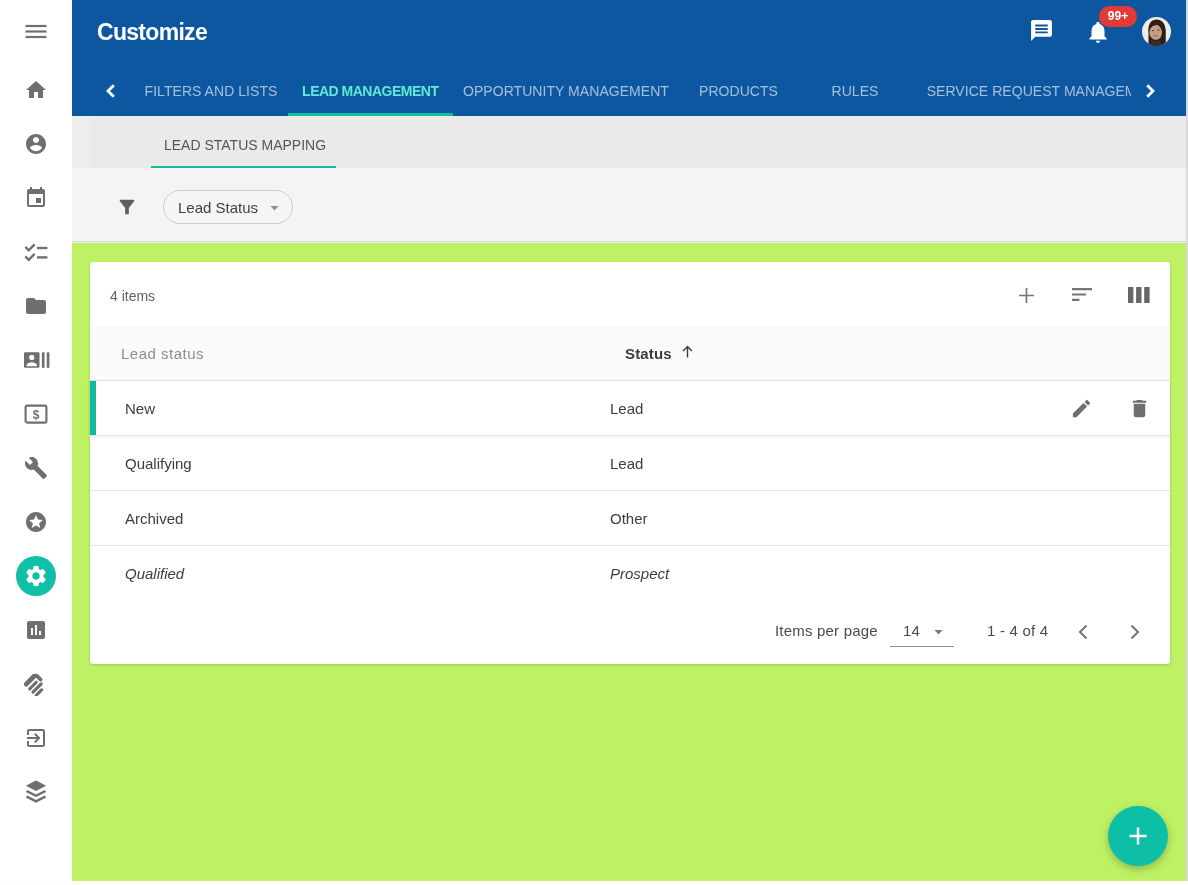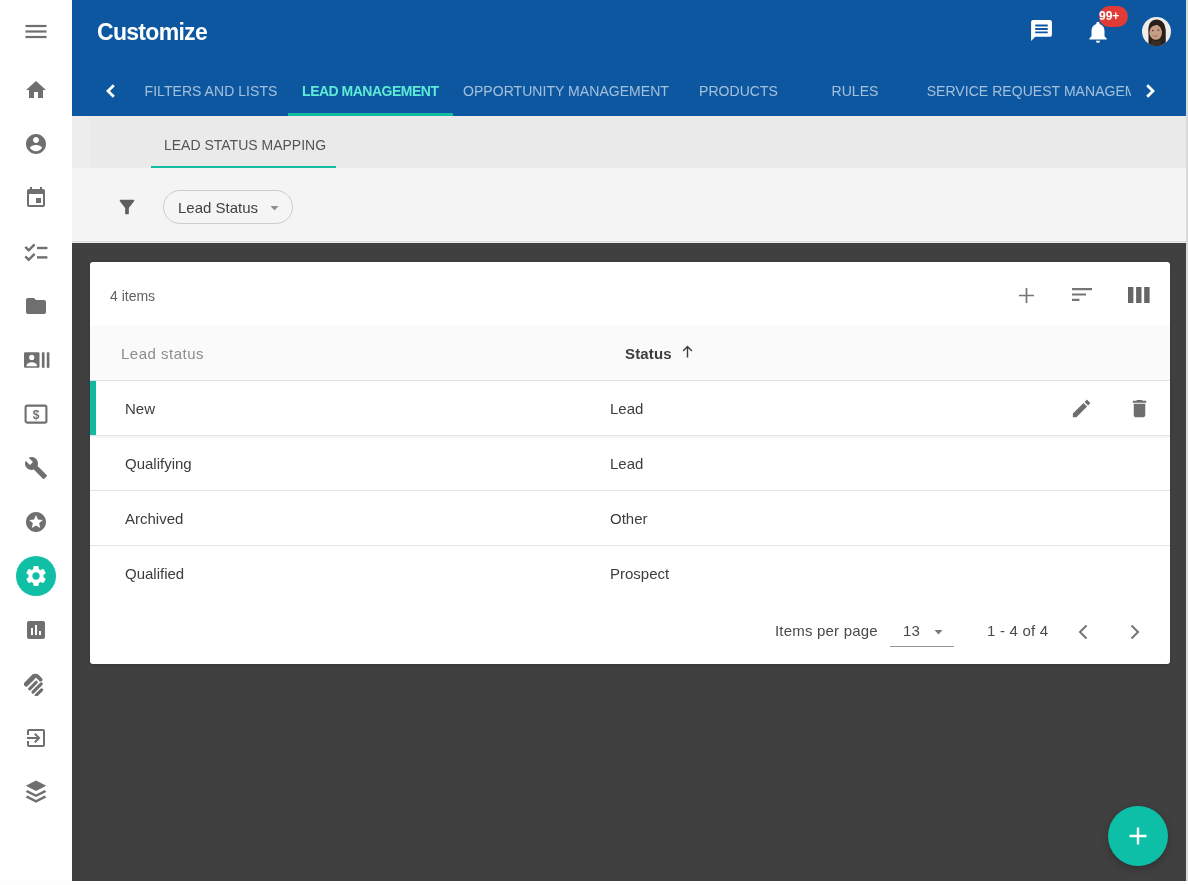--- a/index.html
+++ b/index.html
@@ -25,35 +25,35 @@
   #subtabs { position:absolute; left:72px; top:116px; width:1116px; height:52px; background:#eaeaea;margin-left:18px; }
   #subtab-label { position:absolute; left:74px; top:21px; font-size:14px; font-weight:normal; letter-spacing:0px; color:#555; }
   #subink { position:absolute; left:61px; top:50px; width:185px; height:3px; background:#12bc9e; }
 
   
   #filterrow { position:absolute; left:72px; top:168px; width:1116px; height:74px; background:#f4f4f4; border-bottom:1px solid #dcdcdc; }
   #pill { position:absolute; left:91px; top:22px; width:130px; height:34px; border:1px solid #ccc; border-radius:17px; background:#f5f5f5; }
   #pill .lbl { position:absolute; left:14px; top:8px; font-size:15px; color:#414141; }
 
   
-  #content { position:absolute; left:72px; top:243px; width:1116px; height:638px; background:#404040; }
+  #content { position:absolute; left:72px; top:243px; width:1116px; height:638px; background:#bef264; }
   #card { position:absolute; left:18px; top:19px; width:1080px; height:402px; background:#fff; border-radius:3px; box-shadow:0 1px 3px rgba(0,0,0,0.18); }
   #card-head { position:absolute; left:0; top:0; width:100%; height:64px; }
   #card-head .cnt { position:absolute; left:20px; top:26px; font-size:14px; color:#616161; }
   .thead { position:absolute; left:0; top:64px; width:100%; height:55px; background:#fafafa; border-bottom:1px solid #e3e3e3; }
   .th1 { position:absolute; left:31px; top:19px; font-size:15px; letter-spacing:0.5px; color:#8d8d8d; }
   .th2 { position:absolute; left:535px; top:19px; font-size:15px; letter-spacing:0.15px; font-weight:bold; color:#3c3c3c; }
   .row { position:absolute; left:0; width:100%; height:55px; border-bottom:1px solid #e5e5e5; background:#fff; }
   .row .c1 { position:absolute; left:35px; top:19px; font-size:15px; color:#3d3d3d; }
   .row .c2 { position:absolute; left:520px; top:19px; font-size:15px; color:#3d3d3d; }
   #row1 { top:119px; box-shadow:0 1px 3px rgba(0,0,0,0.08); z-index:2; }
   #row1 .bar { position:absolute; left:0; top:0; width:6px; height:100%; background:#12b8a0; }
   #row2 { top:174px; }
   #row3 { top:229px; }
-  #row4 { top:284px; border-bottom:none; }
+  #row4 { top:284px; border-bottom:none;font-style:italic; }
   #pagin { position:absolute; left:0; top:339px; width:100%; height:63px; font-size:15px; letter-spacing:0.2px; color:#4a4a4a; }
 
   
   #fab { position:absolute; left:1108px; top:806px; width:60px; height:60px; border-radius:50%; background:#0cbfa6; box-shadow:0 3px 8px rgba(0,0,0,0.25); z-index:6; }
 
   #rightstrip { position:absolute; right:0; top:0; width:2px; height:885px; background:#d9d9d9; z-index:9; }
   #bottomstrip { position:absolute; left:0; bottom:0; width:1188px; height:4px; background:#fdfdfd; z-index:9; }
 </style>
 </head>
 <body>
@@ -153,21 +153,21 @@
   <div id="topicons">
 
     <svg style="position:absolute;left:957px;top:18px" width="25" height="25" viewBox="0 0 24 24">
         <path d="M20 2H4c-1.1 0-1.99.9-1.99 2L2 22l4-4h14c1.1 0 2-.9 2-2V4c0-1.1-.9-2-2-2zM18 8.1H6V6.3h12v1.8zm0 3.3H6v-1.8h12v1.8zm0 3.3H6v-1.8h12v1.8z" fill="#fff"></path>
       </svg>
 
     <svg style="position:absolute;left:1013px;top:19px" width="26" height="26" viewBox="0 0 24 24">
         <path d="M12 22c1.1 0 2-.9 2-2h-4c0 1.1.89 2 2 2zm6-6v-5c0-3.07-1.64-5.64-4.5-6.32V4c0-.83-.67-1.5-1.5-1.5s-1.5.67-1.5 1.5v.68C7.63 5.36 6 7.92 6 11v5l-2 2v1h16v-1l-2-2z" fill="#fff"></path>
       </svg>
 
-    <div style="position:absolute;left:1027px;top:6px;width:29px;height:21px;border-radius:10.5px;background:#e23b36;color:#fff;font-size:12px;font-weight:bold;text-align:left;line-height:21px;">99+</div>
+    <div style="position:absolute;left:1027px;top:6px;width:38px;height:21px;border-radius:10.5px;background:#e23b36;color:#fff;font-size:12px;font-weight:bold;text-align:center;line-height:21px;">99+</div>
 
     <svg style="position:absolute;left:1070px;top:17px" width="29" height="29" viewBox="0 0 29 29">
       <defs>
           <clipPath id="avc">
             <circle cx="14.5" cy="14.5" r="14.5"></circle>
           </clipPath>
         </defs>
       <g clip-path="url(#avc)">
         <rect width="29" height="29" fill="#f0ece8"></rect>
         <path d="M6.5 29 L6.5 13 C6 6 10 2.5 14.5 2.5 C19.5 2.5 23.5 6.5 23.5 13 L23.5 29 Z" fill="#2a1f1a"></path>
@@ -254,21 +254,21 @@
     <div class="row" id="row3">
         <div class="c1">Archived</div>
         <div class="c2">Other</div>
       </div>
     <div class="row" id="row4">
         <div class="c1">Qualified</div>
         <div class="c2">Prospect</div>
       </div>
     <div id="pagin">
       <span style="position:absolute;left:685px;top:21px">Items per page</span>
-      <span style="position:absolute;left:813px;top:21px">13</span>
+      <span style="position:absolute;left:813px;top:21px">14</span>
       <svg style="position:absolute;left:844px;top:29px" width="9" height="5" viewBox="0 0 9 5">
           <path d="M0.5 0 L8.5 0 L4.5 4.6 Z" fill="#7a7a7a"></path>
         </svg>
       <div style="position:absolute;left:800px;top:45px;width:64px;height:1px;background:#949494"></div>
       <span style="position:absolute;left:897px;top:21px">1 - 4 of 4</span>
       <svg style="position:absolute;left:987px;top:22px" width="12" height="18" viewBox="0 0 12 18">
           <path d="M9.5 2.5 L3 9 L9.5 15.5" fill="none" stroke="#757575" stroke-width="2"></path>
         </svg>
       <svg style="position:absolute;left:1039px;top:22px" width="12" height="18" viewBox="0 0 12 18">
           <path d="M2.5 2.5 L9 9 L2.5 15.5" fill="none" stroke="#757575" stroke-width="2"></path>

